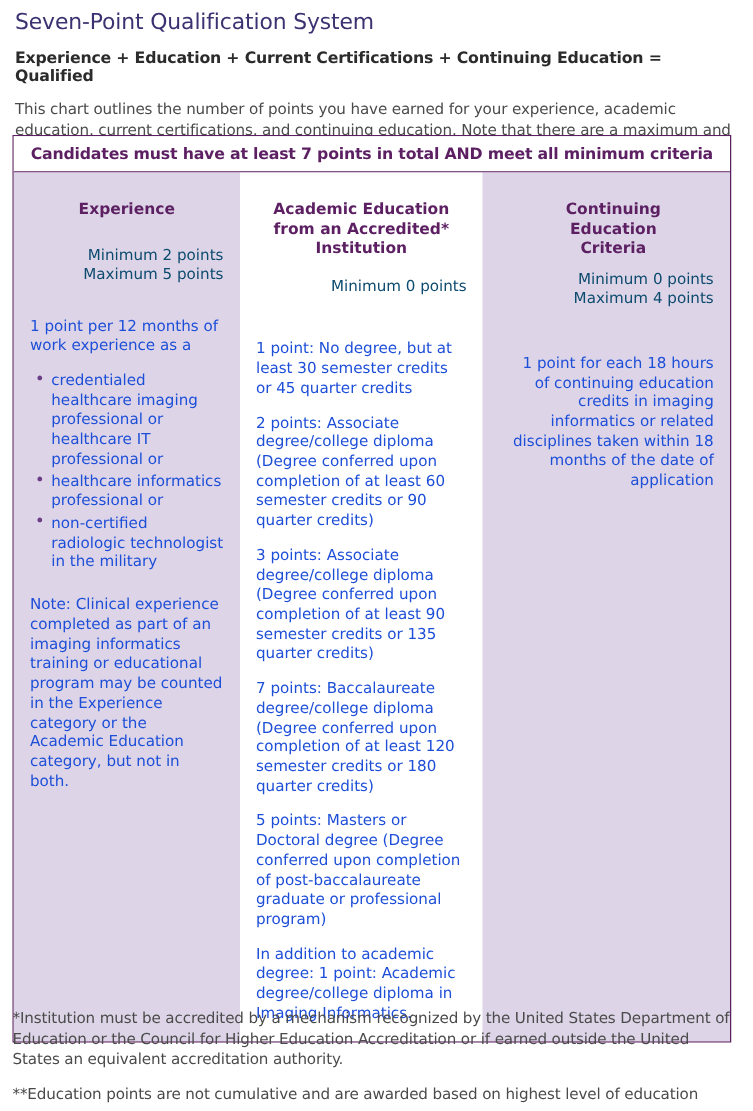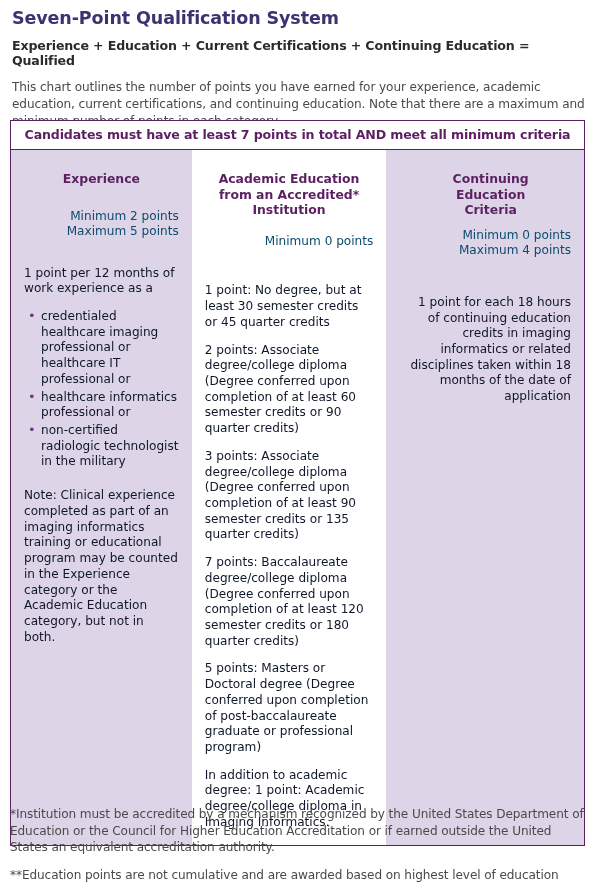--- a/index.html
+++ b/index.html
@@ -19,21 +19,21 @@
     height: 889px;
     box-sizing: border-box;
     padding: 0 10px;
   }
 
   
   .doc-title {
     margin: 0;
     padding: 8px 0 0 2px;
     font-size: 17.5px;
-    font-weight: bold;
+    font-weight: normal;
     color: #3b3371;
     letter-spacing: -0.1px;
     line-height: 1.2;
   }
   .doc-subtitle {
     margin: 0;
     padding: 9px 0 0 2px;
     font-size: 12.6px;
     font-weight: bold;
     color: #2b2b2b;
@@ -46,21 +46,21 @@
     font-size: 12.1px;
     color: #4a4a4a;
     line-height: 1.38;
     letter-spacing: -0.1px;
   }
 
   
   .points-table {
     position: absolute;
     left: 10px;
-    top: 120px;
+    top: 108px;
     width: 575px;
     box-sizing: border-box;
     border: 1.5px solid #5b2060;
     background: #ffffff;
   }
   .banner-row {
     background: #ffffff;
     border-bottom: 1.5px solid #5b2060;
     text-align: center;
     padding: 6px 4px 7px 4px;
@@ -106,21 +106,21 @@
     color: #0c4a6e;
     line-height: 1.28;
     margin: 0;
     padding-top: 22px;
   }
   .col-minmax.tight { padding-top: 16px; }
   .col-minmax.tighter { padding-top: 10px; }
 
   .col-body {
     font-size: 12.1px;
-    color: #0f172a;
+    color: #1d4ed8;
     line-height: 1.3;
     margin: 0;
     padding-top: 26px;
   }
   .col-body.b2 { padding-top: 34px; }
   .col-body.b3 { padding-top: 36px; text-align: right; }
 
   .col-body p {
     margin: 0 0 12px 0;
   }

